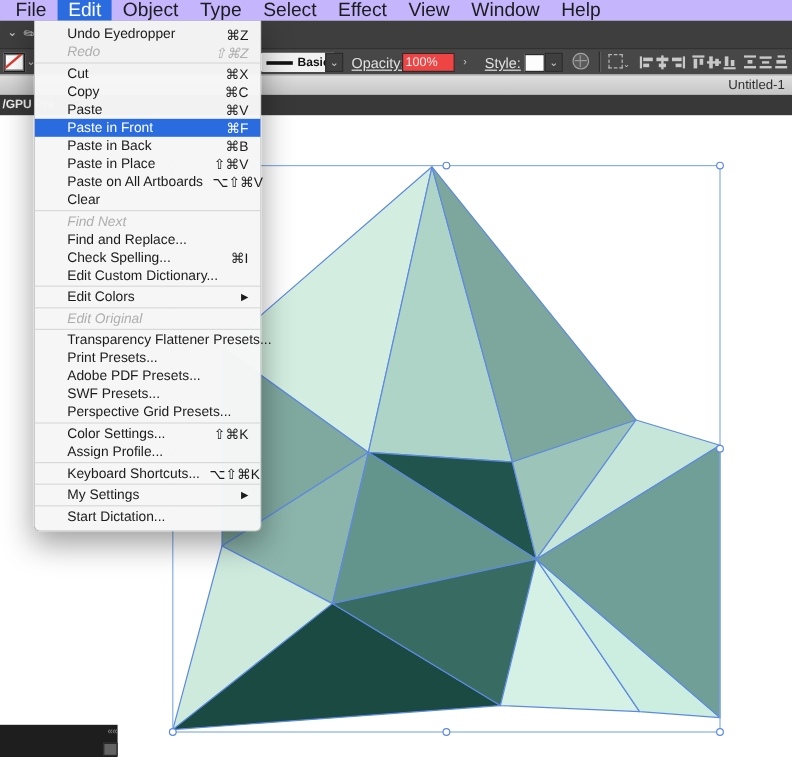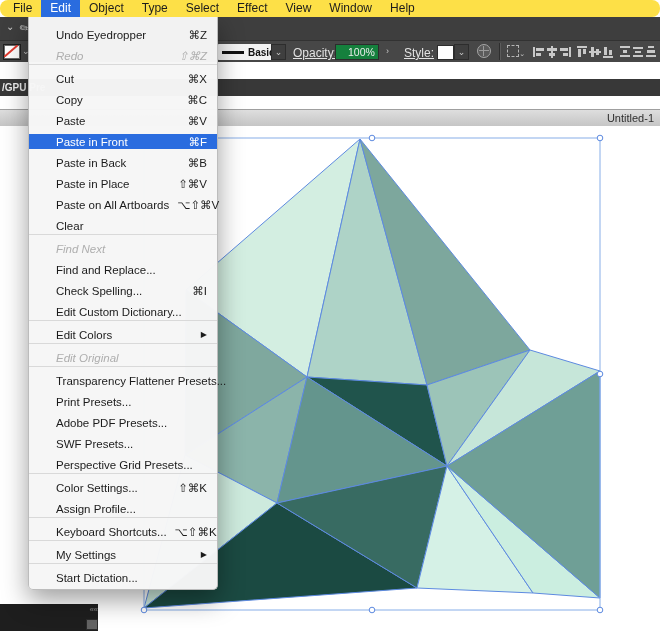--- a/index.html
+++ b/index.html
@@ -1,21 +1,21 @@
 <!DOCTYPE html>
 <html><head>
 <meta charset="utf-8">
 <style>
   html,body{margin:0;padding:0;background:#fff;}
   #app{position:relative;width:660px;height:631px;overflow:hidden;
        font-family:"Liberation Sans",sans-serif;background:#fff;}
 
   
-  .menubar{position:absolute;top:0;left:0;right:0;height:17px;background:#fde047;
-           display:flex;align-items:stretch;padding-left:4px;font-size:12px;color:#1c1c1c;z-index:70;border-radius:8px;}
+  .menubar{position:absolute;top:0;left:0;right:0;height:17px;background:#c4b5fd;
+           display:flex;align-items:stretch;padding-left:4px;font-size:16px;color:#1c1c1c;z-index:70;}
   .mb-item{padding:0 9px;line-height:17px;white-space:nowrap;}
   .mb-item.active{background:#2a6cdf;color:#fff;}
 
   
   .toolbar1{position:absolute;top:17px;left:0;right:0;height:23px;background:#3e3e3e;z-index:10;}
   .toolbar2{position:absolute;top:40px;left:0;right:0;height:22px;background:#474747;
             border-top:1px solid #323232;box-sizing:border-box;z-index:10;}
   .tb-chevron{position:absolute;left:6px;top:4px;color:#c9c9c9;font-size:10px;}
   .brush-blob{position:absolute;left:20px;top:3px;width:14px;height:16px;color:#bdbdbd;font-size:12px;transform:rotate(-35deg);}
 
@@ -24,58 +24,58 @@
   .fill-ctrl svg{display:block;}
   .fill-chevron{position:absolute;left:22px;top:5px;color:#c9c9c9;font-size:9px;}
 
   .stroke-pill{position:absolute;left:217px;top:3px;height:16px;background:#f2f2f2;border-radius:2px;
                display:flex;align-items:center;padding:0 5px;gap:4px;}
   .stroke-line{width:22px;height:3px;background:#111;}
   .stroke-pill .lbl{font-size:10px;font-weight:bold;color:#111;}
   .dd-chevron{position:absolute;top:3px;width:15px;height:16px;background:#3f3f3f;border:1px solid #2d2d2d;
               box-sizing:border-box;color:#c9c9c9;font-size:9px;text-align:center;line-height:14px;}
   .tb-label{position:absolute;top:5px;font-size:12px;color:#e2e2e2;text-decoration:underline;}
-  .tb-field{position:absolute;top:3px;height:16px;background:#15803d;border:1px solid #2c2c2c;
-            box-sizing:border-box;color:#ececec;font-size:10.5px;line-height:14px;padding-left:12px;}
+  .tb-field{position:absolute;top:3px;height:16px;background:#ef4444;border:1px solid #2c2c2c;
+            box-sizing:border-box;color:#ececec;font-size:10.5px;line-height:14px;padding-left:2px;}
   .tb-arrow{position:absolute;top:5px;color:#c9c9c9;font-size:9px;}
   .style-swatch{position:absolute;left:437px;top:4px;width:15px;height:13px;background:#fdfdfd;border:1px solid #2c2c2c;}
   .globe{position:absolute;left:477px;top:3px;width:14px;height:14px;border-radius:50%;
          background:#5b5b5b;border:1px solid #a5a5a5;box-sizing:border-box;}
   .globe:before{content:"";position:absolute;left:1px;right:1px;top:5px;height:1px;background:#9a9a9a;}
   .globe:after{content:"";position:absolute;top:1px;bottom:1px;left:5px;width:1px;background:#9a9a9a;}
   .tb-div{position:absolute;top:2px;width:1px;height:17px;background:#2e2e2e;box-shadow:1px 0 0 #5c5c5c;}
   .sel-icon{position:absolute;left:507px;top:4px;width:12px;height:12px;border:1px dashed #b5b5b5;box-sizing:border-box;}
   .sel-icon span{position:absolute;right:-7px;bottom:-2px;color:#c9c9c9;font-size:7px;}
   .aln{position:absolute;top:5px;width:12px;height:12px;}
   .aln svg{display:block;}
   .aln rect{fill:#c8c8c8;}
 
   
   .titlebar{position:absolute;top:62px;left:0;right:0;height:17px;
             background:linear-gradient(#dedede,#c5c5c5);border-top:1px solid #9f9f9f;
             box-sizing:border-box;font-size:11px;color:#303030;text-align:right;
-            line-height:16px;padding-right:6px;z-index:10;margin-top:47px;}
+            line-height:16px;padding-right:6px;z-index:10;}
   .tabbar{position:absolute;top:79px;left:0;right:0;height:17px;background:#383838;
           color:#ededed;font-size:10px;font-weight:bold;line-height:17px;padding-left:2px;
           box-sizing:border-box;z-index:10;}
 
   
   .canvas{position:absolute;top:96px;left:0;width:660px;height:535px;background:#ffffff;z-index:1;}
   .canvas svg{display:block;}
 
   
   .dock{position:absolute;left:0;top:604px;width:98px;height:27px;background:#1e1e1e;z-index:15;}
   .dock .collapse{position:absolute;right:5px;top:1px;color:#8a8a8a;font-size:8px;letter-spacing:-1px;}
   .dock .grip{position:absolute;left:86px;top:15px;width:12px;height:11px;background:#636363;border:1px solid #2a2a2a;box-sizing:border-box;}
 
   
   .menu{position:absolute;left:28px;top:17px;width:190px;background:rgba(246,246,246,0.98);
         border:1px solid #bcbcbc;border-top:none;border-radius:0 0 5px 5px;
         box-shadow:0 10px 26px rgba(0,0,0,0.38);padding:4px 0;box-sizing:border-box;z-index:60;}
-  .mi{height:15px;display:flex;align-items:center;padding:0 10px 0 27px;font-size:11.5px;color:#1b1b1b;white-space:nowrap;margin-top:6px;}
+  .mi{height:15px;display:flex;align-items:center;padding:0 10px 0 27px;font-size:11.5px;color:#1b1b1b;white-space:nowrap;}
   .mi .lab{flex:1;}
   .mi .sc{margin-left:8px;}
   .mi .sub{margin-left:8px;font-size:8px;}
   .mi.disabled{color:#aeaeae;font-style:italic;}
   .mi.hl{background:#2a6cdf;color:#fff;gap:31px;}
   .msep{height:1px;background:#d9d9d9;margin:1px 0;}
 </style>
 </head>
 <body>
 

